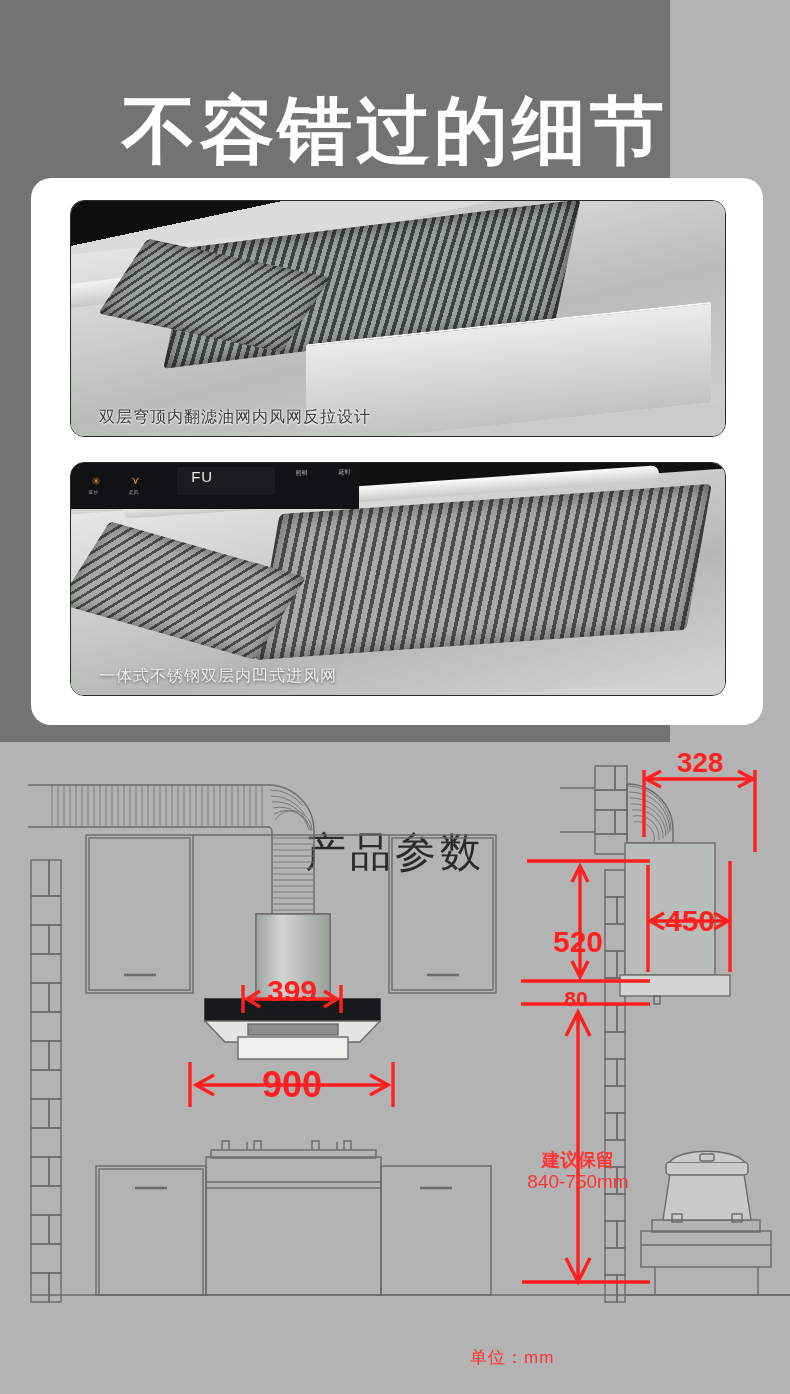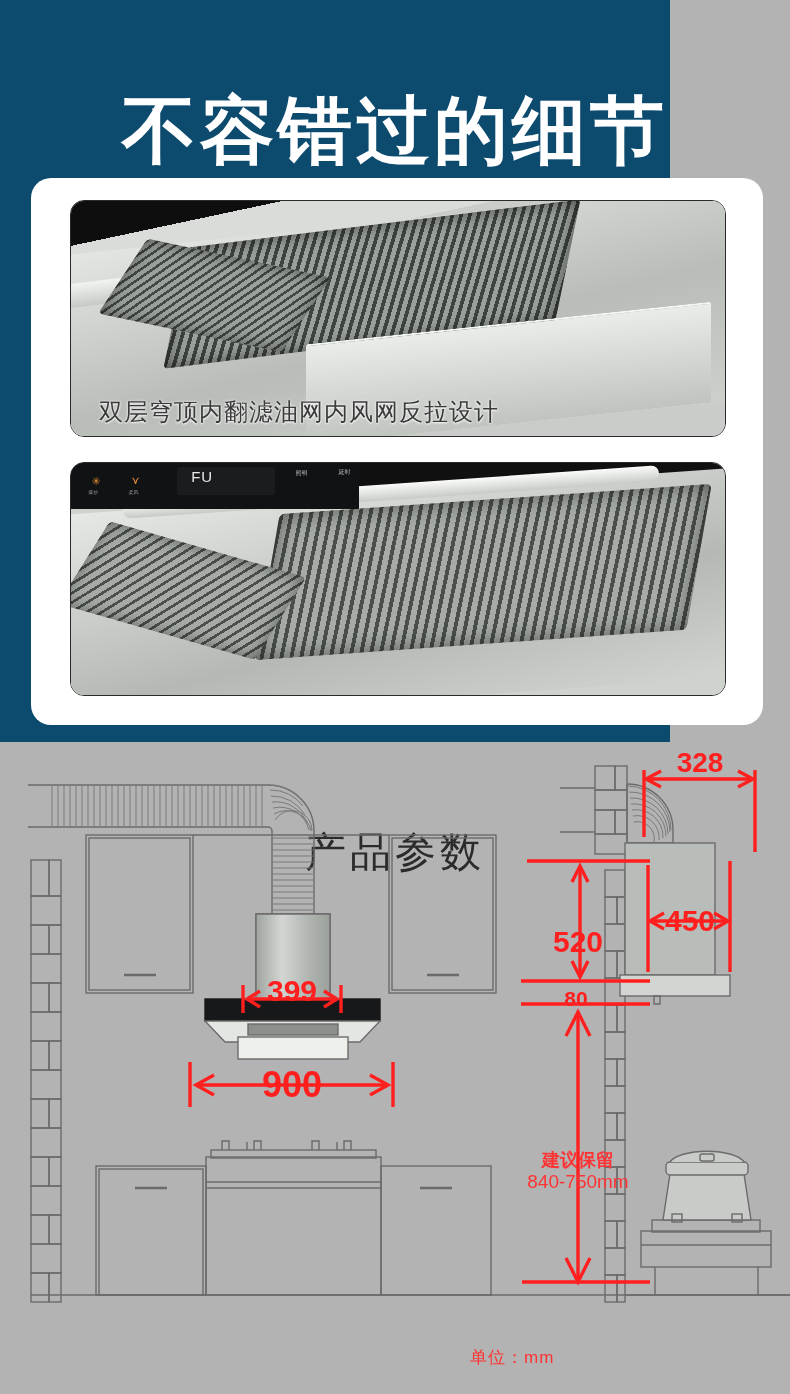--- a/index.html
+++ b/index.html
@@ -4,39 +4,39 @@
 <style>
   html,body{margin:0;padding:0;}
   body{
     width:790px; height:1394px; overflow:hidden;
     font-family:"Liberation Sans","DejaVu Sans",sans-serif;
     background:#b3b3b3;
   }
   .page{position:relative;width:790px;height:1394px;}
 
   
-  .hero{position:absolute;left:0;top:0;width:670px;height:742px;background:#0c4a6e;}
+  .hero{position:absolute;left:0;top:0;width:670px;height:742px;background:#737373;}
   .hero-title{
     position:absolute;left:0;top:34px;width:790px;text-align:center;
     color:#ffffff;font-size:74px;line-height:94px;font-weight:700;
     letter-spacing:4px;
   }
   .white-card{
     position:absolute;left:31px;top:178px;width:732px;height:547px;
     background:#ffffff;border-radius:20px;
   }
   .photo{
     position:absolute;border-radius:14px;overflow:hidden;
     border:1px solid #2a2a2a;
   }
   .photo-1{left:39px;top:22px;width:654px;height:235px;}
   .photo-2{left:39px;top:284px;width:654px;height:232px;}
   .caption{
     position:absolute;left:28px;bottom:8px;
-    font-size:24px;color:#3a3a3a;letter-spacing:1px;white-space:nowrap;
+    font-size:16px;color:#3a3a3a;letter-spacing:1px;white-space:nowrap;
     text-shadow:0 0 3px rgba(255,255,255,.85),0 1px 2px rgba(255,255,255,.9);
     font-weight:500;
   }
   .caption-2{color:#efefef;text-shadow:0 1px 3px rgba(0,0,0,.55);}
 
   
   .ph1-bg{position:absolute;inset:0;background:
       linear-gradient(168deg,#0e0e0e 0 12%,#d9dcd9 12% 24%,#c9ccc8 24% 100%);}
   .ph1-body{position:absolute;left:-6%;top:8%;width:112%;height:92%;
       background:linear-gradient(172deg,#e4e7e3,#b9bdb8 55%,#cdd0cb);
@@ -120,20 +120,21 @@
           <div class="ctrl-lb" style="left:6%;top:56%">爆炒</div>
           <div class="ctrl-ic" style="left:21%;top:24%">⋎</div>
           <div class="ctrl-lb" style="left:20%;top:56%">柔风</div>
           <div class="ctrl-disp">
             <span>FU</span>
           </div>
           <div class="ctrl-t" style="left:78%;top:14%">照明</div>
           <div class="ctrl-t" style="left:93%;top:10%">延时</div>
         </div>
 
+        <div class="caption caption-2">一体式不锈钢双层内凹式进风网</div>
       </div>
 
     </div>
   </section>
 
   <section class="spec">
 
     <h2 class="spec-title">产品参数</h2>
 
     <svg class="drawing" viewBox="0 0 790 652">

